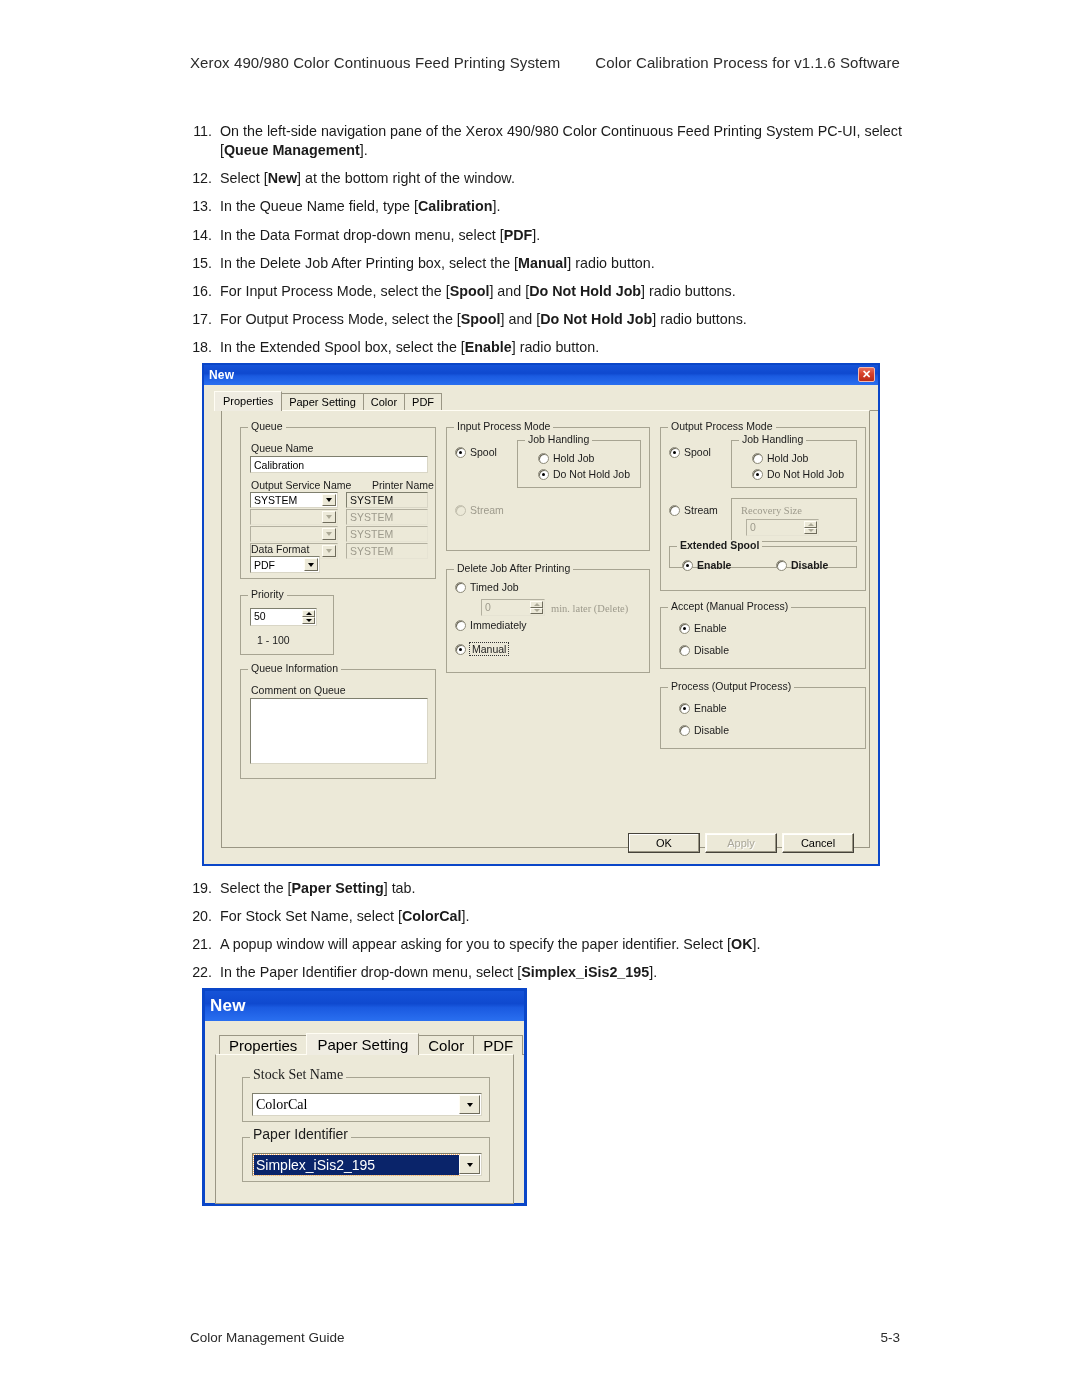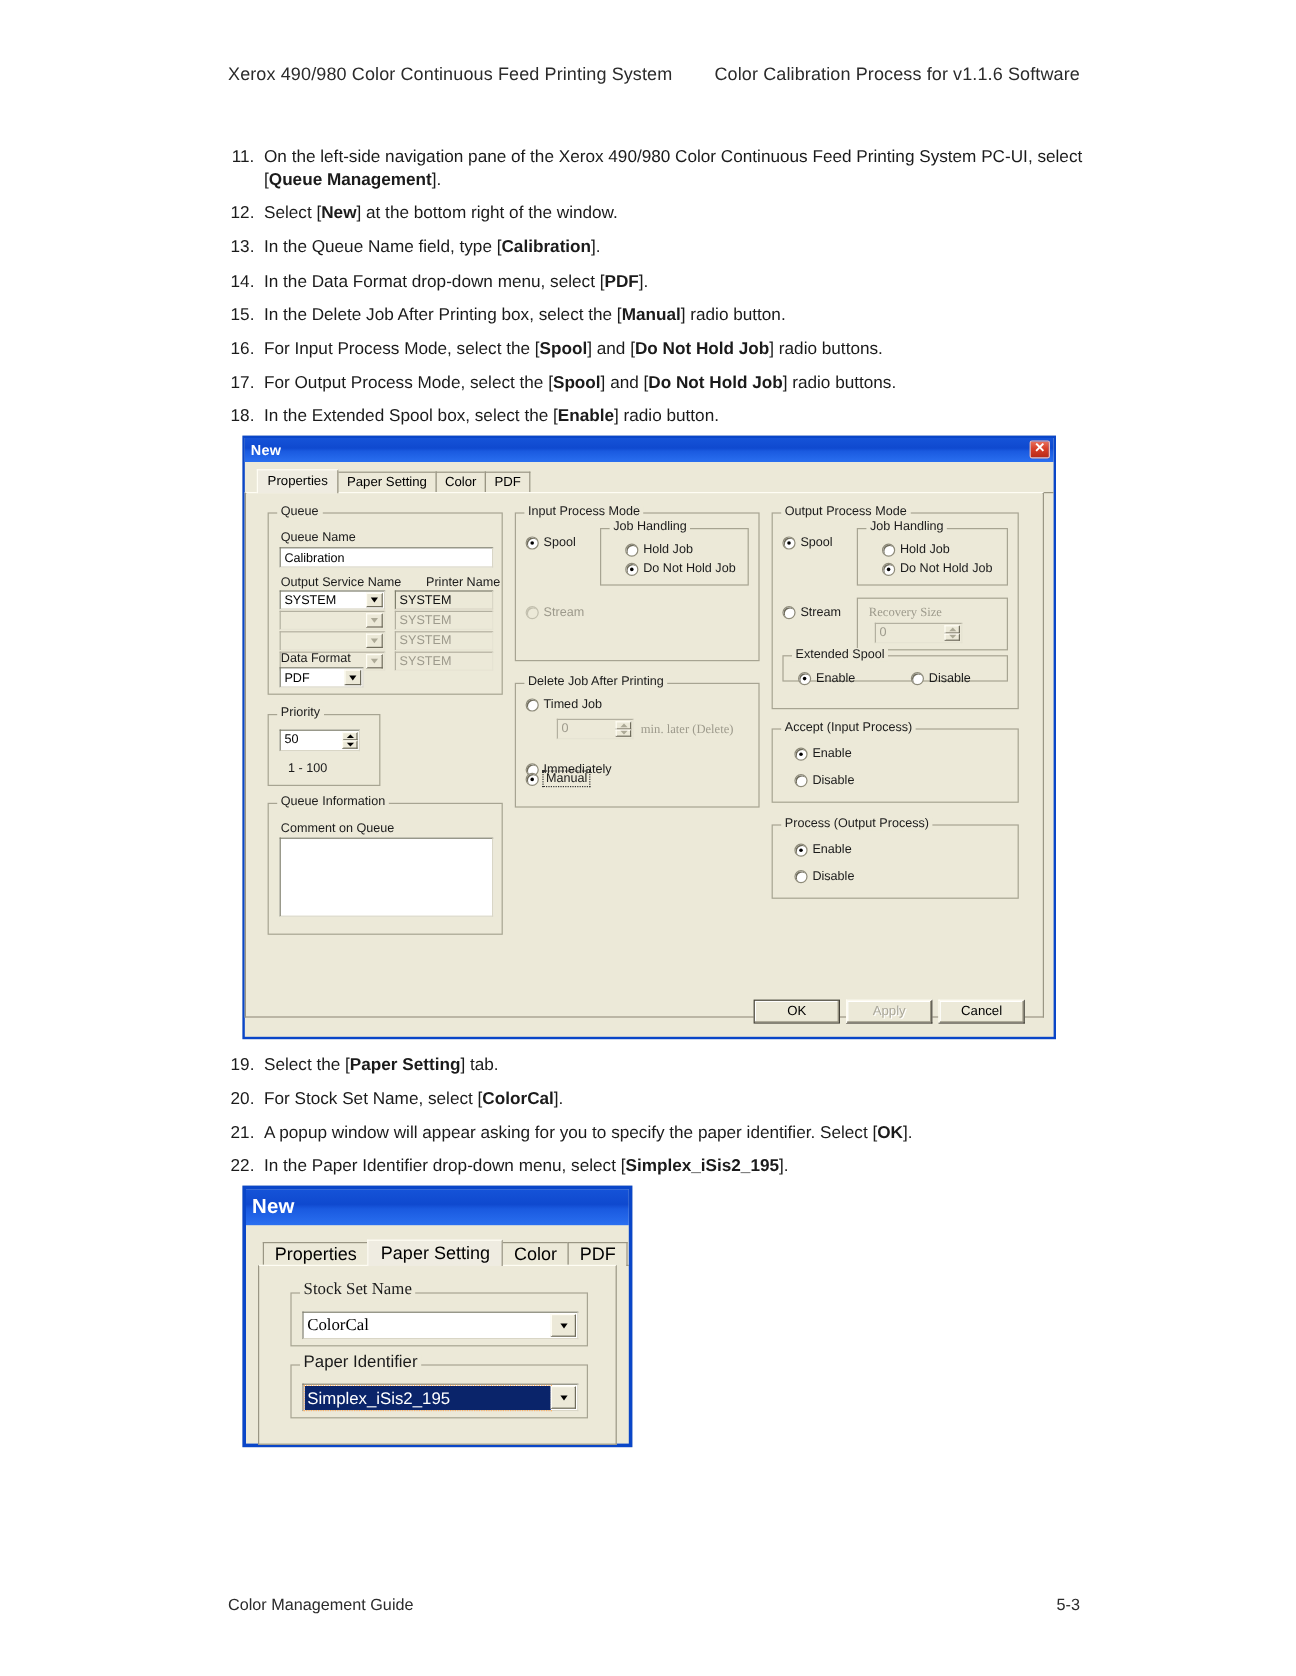--- a/index.html
+++ b/index.html
@@ -131,21 +131,21 @@
     z-index: 3;
     padding: 3px 8px 3px 8px;
     font-weight: normal;
   }
   .tab-filler {
     flex: 1 1 auto;
     border-bottom: 1px solid #9a9684;
     height: 0;
   }
   .tabpage {
-    margin: 0 8px 0 0;
+    margin: 0 8px 0 17px;
     border: 1px solid #9a9684;
     border-top-color: #fffdf4;
     background: #ece9d8;
     position: relative;
     box-sizing: border-box;
   }
 
   
   .grp {
     position: absolute;
@@ -528,21 +528,21 @@
           <span class="up">
               <i></i>
             </span>
           <span class="dn">
               <i></i>
             </span>
         </span>
       </div>
       <span class="lbl dim" style="left:104px; top:33px;">min. later (Delete)</span>
 
-      <div class="radio" style="left:8px; top:65px;">
+      <div class="radio" style="left:8px; top:49px;">
         <span class="dot"></span>
         <span>Immediately</span>
       </div>
       <div class="radio on" style="left:8px; top:73px;">
         <span class="dot"></span>
         <span class="focusbox">Manual</span>
       </div>
     </div>
 
     <div class="grp" style="left:438px; top:16px; width:206px; height:164px;">
@@ -577,35 +577,35 @@
             <span class="up">
                 <i></i>
               </span>
             <span class="dn">
                 <i></i>
               </span>
           </span>
         </div>
       </div>
 
-      <div class="grp" style="left:8px; top:118px; width:188px; height:22px;">
+      <div class="grp" style="left:8px; top:118px; width:188px; height:22px;font-weight:bold;">
         <span class="grp-lbl">Extended Spool</span>
         <div class="radio on" style="left:12px; top:12px;">
           <span class="dot"></span>
           <span>Enable</span>
         </div>
         <div class="radio" style="left:106px; top:12px;">
           <span class="dot"></span>
           <span>Disable</span>
         </div>
       </div>
     </div>
 
     <div class="grp" style="left:438px; top:196px; width:206px; height:62px;">
-      <span class="grp-lbl">Accept (Input Process)</span>
+      <span class="grp-lbl">Accept (Manual Process)</span>
       <div class="radio on" style="left:18px; top:14px;">
         <span class="dot"></span>
         <span>Enable</span>
       </div>
       <div class="radio" style="left:18px; top:36px;">
         <span class="dot"></span>
         <span>Disable</span>
       </div>
     </div>
 

